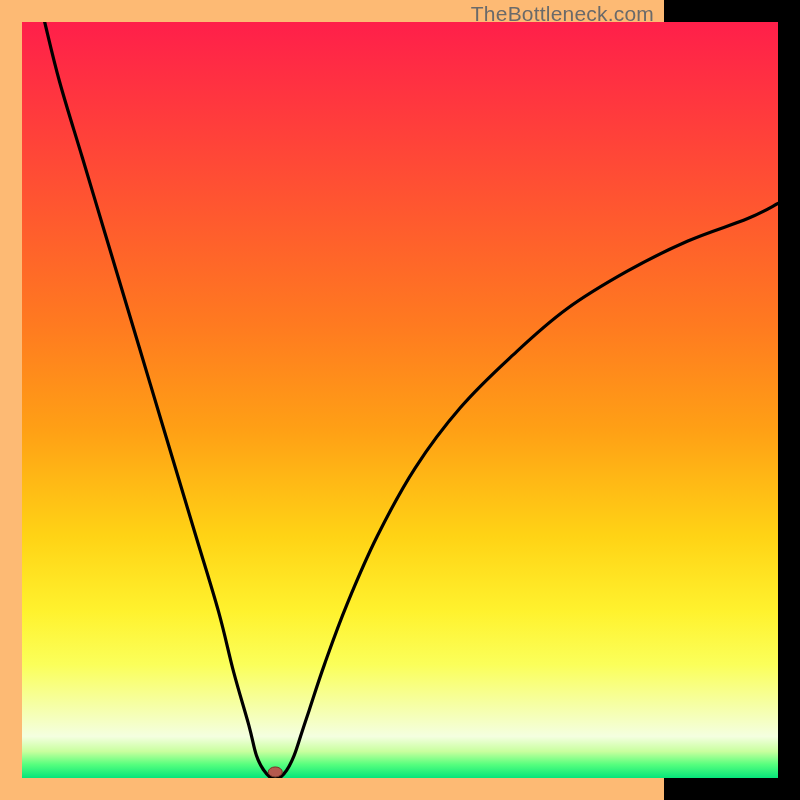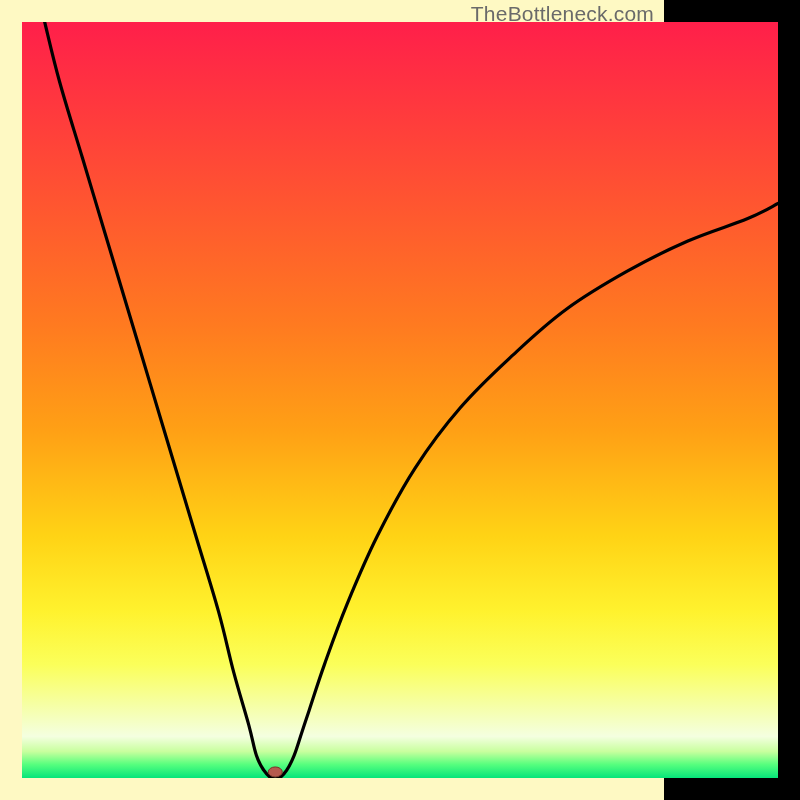--- a/index.html
+++ b/index.html
@@ -8,21 +8,21 @@
     width: 800px;
     height: 800px;
     background: #000;
     font-family: Arial, Helvetica, sans-serif;
     overflow: hidden;
   }
   .frame {
     position: relative;
     width: 664px;
     height: 800px;
-    background: #fef9c3;
+    background: #fdba74;
     text-align: center;
   }
   .watermark {
     position: absolute;
     top: 2px;
     right: 10px;
     color: #6a6a6a;
     font-size: 21px;
     letter-spacing: 0.2px;
     font-weight: 400;

